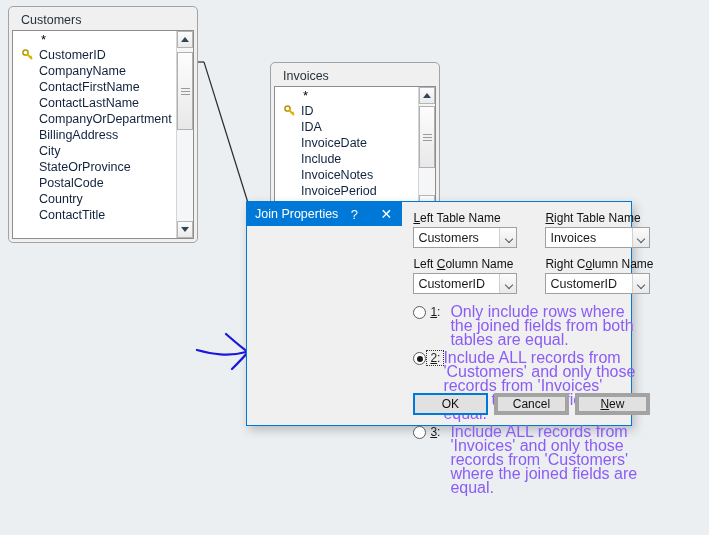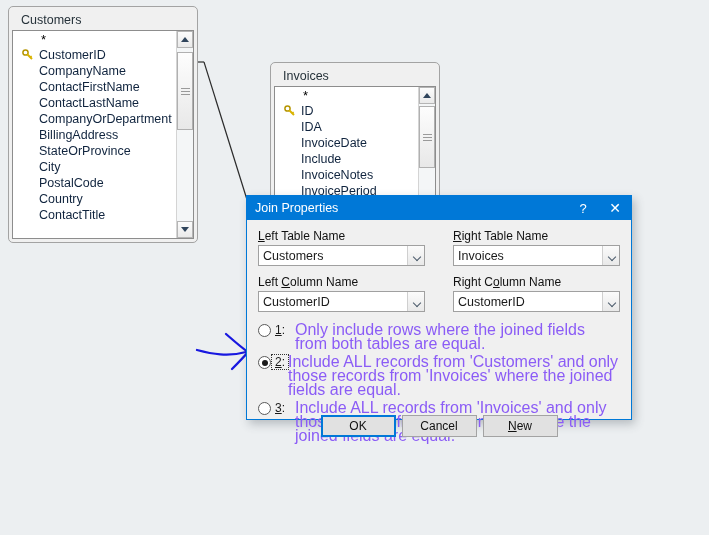--- a/index.html
+++ b/index.html
@@ -115,27 +115,27 @@
 
   
   #join-line { position: absolute; left: 0; top: 0; pointer-events: none; }
 
   
   #annotation-arrow { position: absolute; left: 0; top: 0; pointer-events: none; }
 
   
   #dialog {
     position: absolute;
-    left: 246px; top: 195px;
+    left: 246px; top: 201px;
     width: 386px; height: 225px;
     background: #f0f0f0;
     border: 1px solid #0078d7;
     box-shadow: 3px 4px 9px rgba(60,70,80,.30);
     display: flex;
-    flex-direction: column;
+    flex-direction: row;
     z-index: 20;
   }
   #dialog-titlebar {
     flex: 0 0 24px; height: 24px;
     background: #0078d7;
     display: flex; align-items: center;
   }
   #dialog-title {
     color: #fff; font-size: 12.5px;
     padding-left: 8px; flex: 1 1 auto;
@@ -250,21 +250,21 @@
   #dialog-buttons {
     position: absolute;
     left: 0; right: 0; bottom: 10px;
     display: flex;
     justify-content: center;
     gap: 6px;
   }
   .btn {
     width: 75px; height: 22px;
     background: #e1e1e1;
-    border: 1px solid #a3a3a3;
+    border: 4px solid #a3a3a3;
     font-size: 12px;
     color: #111;
     display: flex; align-items: center; justify-content: center;
     cursor: default;
     font-family: "Liberation Sans", sans-serif;
   }
   .btn.default {
     border: 2px solid #0078d7;
   }
   .btn u { text-decoration: underline; }
@@ -312,25 +312,25 @@
         <div class="field-row">
           <span class="field-key"></span>
           <span class="field-name">CompanyOrDepartment</span>
         </div>
         <div class="field-row">
           <span class="field-key"></span>
           <span class="field-name">BillingAddress</span>
         </div>
         <div class="field-row">
           <span class="field-key"></span>
+          <span class="field-name">City</span>
+        </div>
+        <div class="field-row">
+          <span class="field-key"></span>
           <span class="field-name">StateOrProvince</span>
-        </div>
-        <div class="field-row">
-          <span class="field-key"></span>
-          <span class="field-name">City</span>
         </div>
         <div class="field-row">
           <span class="field-key"></span>
           <span class="field-name">PostalCode</span>
         </div>
         <div class="field-row">
           <span class="field-key"></span>
           <span class="field-name">Country</span>
         </div>
         <div class="field-row">

